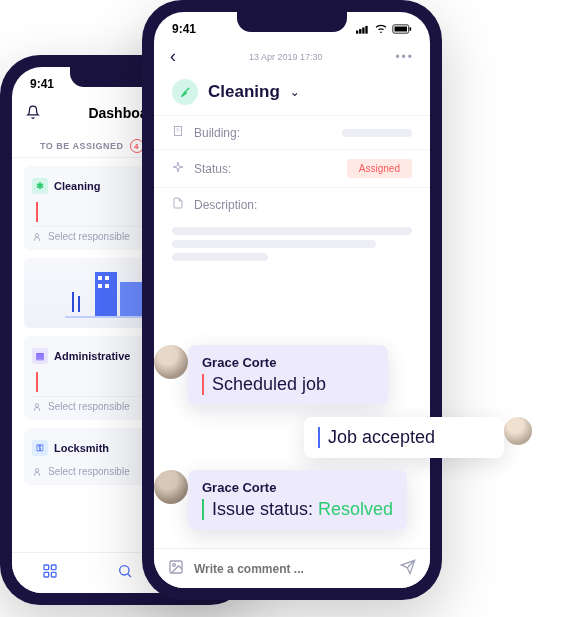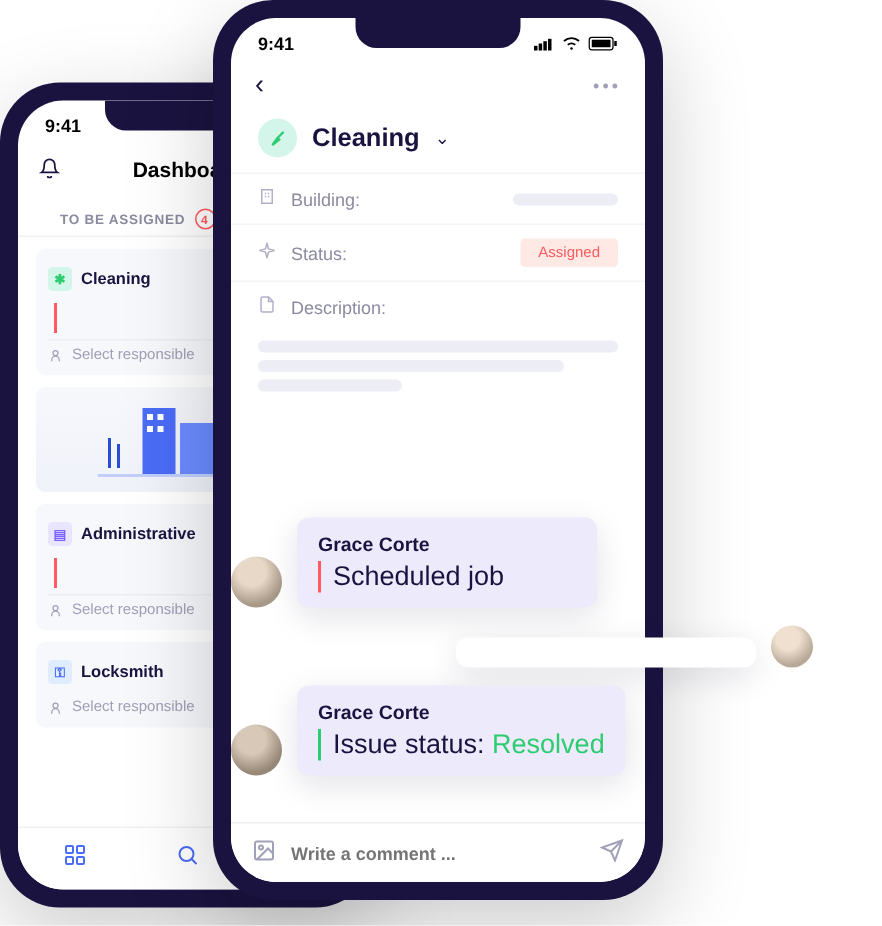--- a/index.html
+++ b/index.html
@@ -238,22 +238,21 @@
   
   .chat-area {
     position: absolute;
     left: 154px;
     top: 345px;
     width: 420px;
     z-index: 3;
   }
   .chat-row {
     display: flex;
-    align-items: flex-end;
-    gap: 10px;
+    align-items: flex-start;
     margin-bottom: 12px;
   }
   .chat-avatar {
     width: 34px;
     height: 34px;
     border-radius: 50%;
     background: #ddd;
     flex-shrink: 0;
     overflow: hidden;
   }
@@ -423,20 +422,21 @@
         <svg width="20" height="10" viewBox="0 0 24 12">
             <rect x="1" y="1" width="19" height="10" rx="2" fill="none" stroke="#000"></rect>
             <rect x="3" y="3" width="15" height="6" fill="#000"></rect>
             <rect x="21" y="4" width="2" height="4" fill="#000"></rect>
           </svg>
       </span>
     </div>
     <div class="fp-header">
       <span class="fp-back">‹</span>
       <div class="fp-title-wrap">
+        <div class="fp-sub">13 Apr 2019 17:30</div>
       </div>
       <span class="fp-more">•••</span>
     </div>
 
     <div class="fp-category">
       <span class="fp-cat-icon">
         <svg width="14" height="14" viewBox="0 0 24 24" fill="none" stroke="#2ecc71" stroke-width="2.5">
             <path d="M19 5L12 12M12 12l-6 8 8-6z"></path>
           </svg>
       </span>
@@ -493,20 +493,21 @@
 <div class="chat-area">
   <div class="chat-row">
     <span class="chat-avatar" style="background:radial-gradient(circle at 40% 30%, #e8d8c8 30%, #a89888 70%)"></span>
     <div class="bubble bubble-lav">
       <div class="bubble-name">Grace Corte</div>
       <div class="bubble-body bl-orange">Scheduled job</div>
     </div>
   </div>
   <div class="chat-row reply-row">
     <div class="bubble bubble-white">
+      <div class="bubble-body bl-blue">Job accepted</div>
     </div>
     <span class="chat-avatar" style="background:radial-gradient(circle at 40% 30%, #f0e0d0 30%, #b8a898 70%)"></span>
   </div>
   <div class="chat-row">
     <span class="chat-avatar" style="background:radial-gradient(circle at 40% 30%, #d8c8b8 30%, #988878 70%)"></span>
     <div class="bubble bubble-lav">
       <div class="bubble-name">Grace Corte</div>
       <div class="bubble-body bl-green"><span>Issue status: </span><span class="resolved">Resolved</span></div>
     </div>
   </div>

